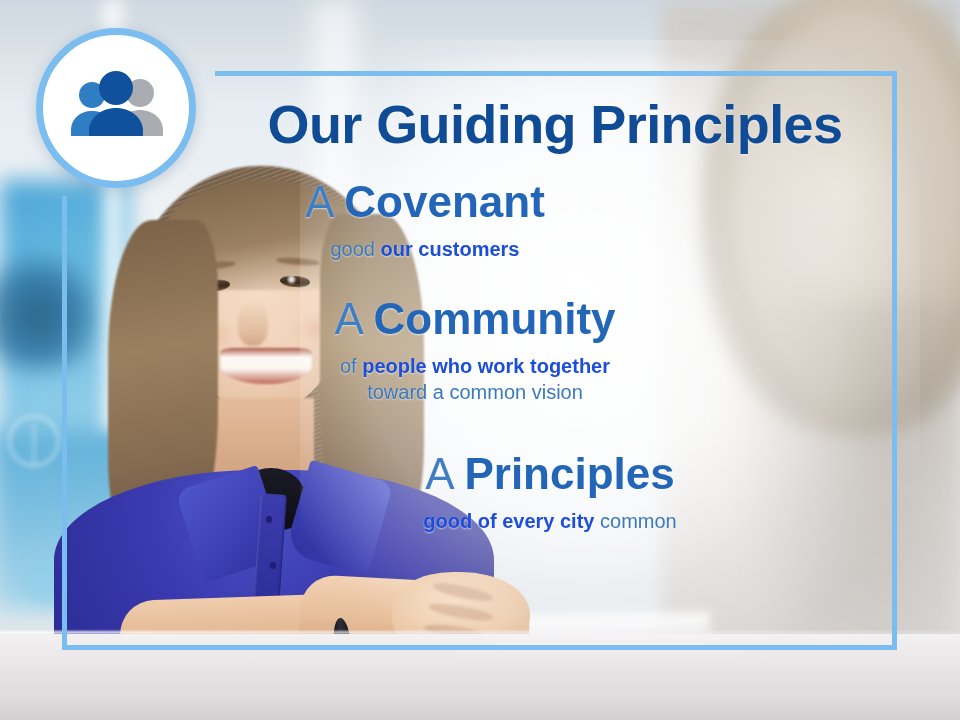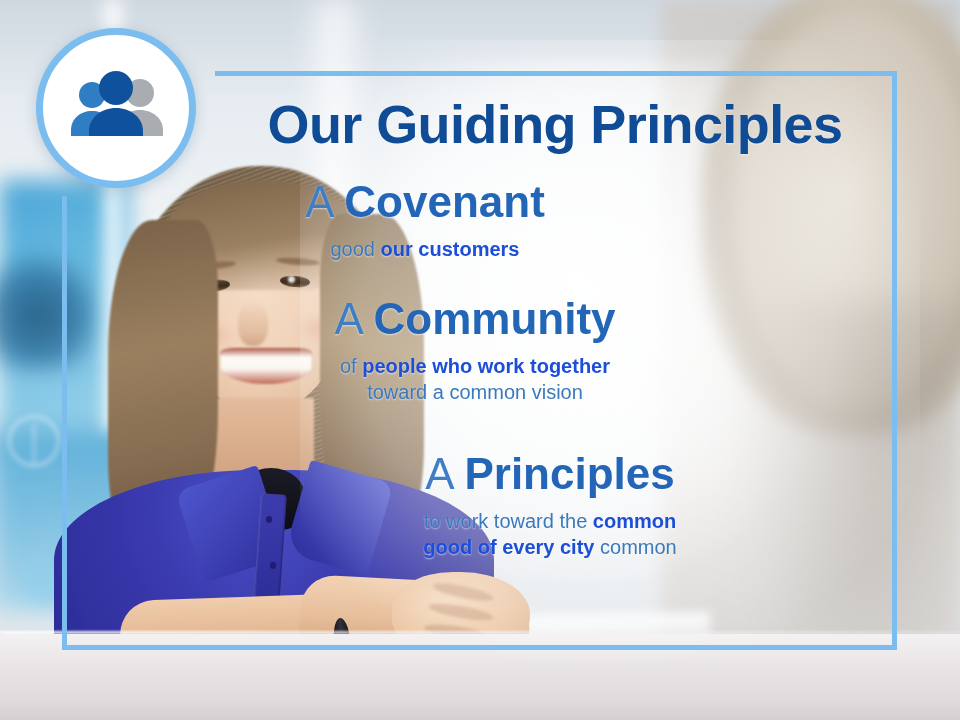--- a/index.html
+++ b/index.html
@@ -434,19 +434,18 @@
       <div class="p-main"><span class="art">A </span><span class="key">Community</span></div>
       <div class="p-sub">
           <span class="sub-line"><span>of </span><b>people who work together</b></span>
           <span class="sub-line"><span>toward a common vision</span></span>
         </div>
     </div>
 
     <div class="principle" id="principle-commitment">
       <div class="p-main"><span class="art">A </span><span class="key">Principles</span></div>
       <div class="p-sub">
-          <span class="sub-line"><span>to work toward the </span><b>common</b></span>
           <span class="sub-line"><b>good of every city</b><span> common</span></span>
         </div>
     </div>
 
   </div>
 </div>
 
 </body></html>

